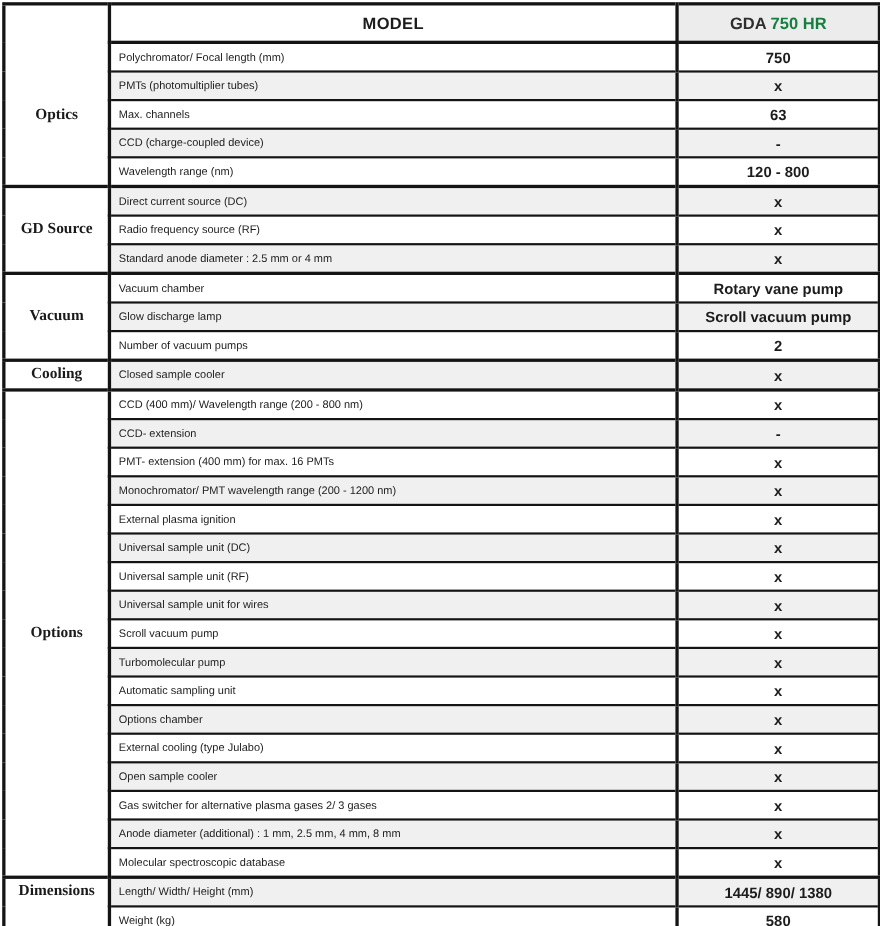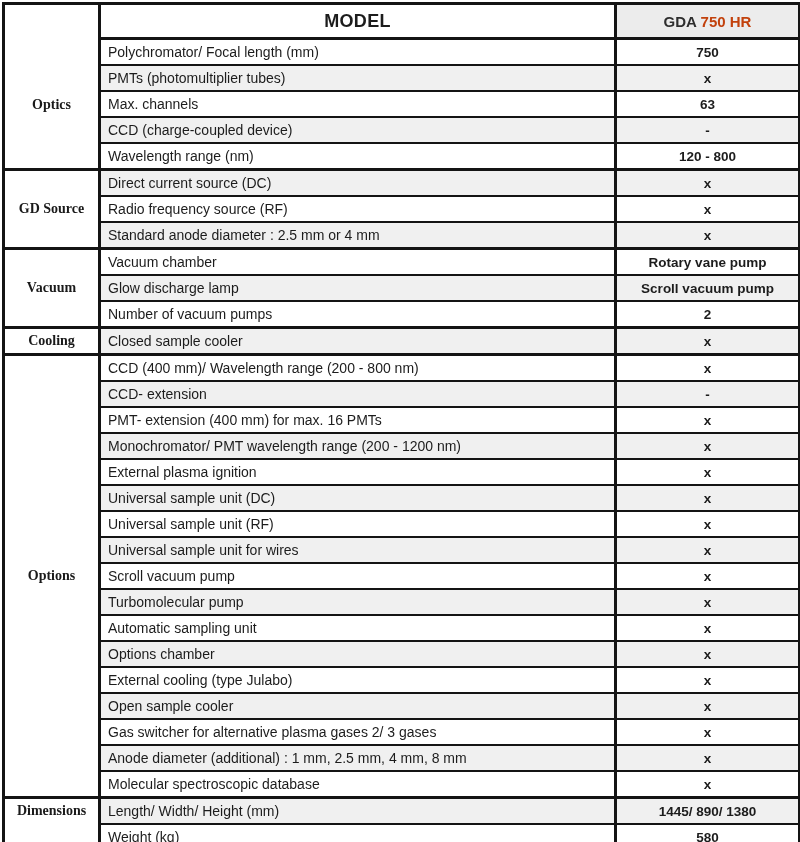--- a/index.html
+++ b/index.html
@@ -38,41 +38,41 @@
     font-weight: bold;
     font-size: 14px;
     color: #1a1a1a;
     padding: 0 2px;
     font-family: Liberation Serif, serif;
   }
   td.cat.offset-down { padding-top: 36px; }
   td.cat.top-align { vertical-align: top; padding-top: 4px; }
   th.model {
     background: #ffffff;
-    font-size: 18px;
+    font-size: 15px;
     font-weight: bold;
     text-align: center;
     height: 30px;
     border-right: 3px solid #141414;
     border-bottom: 3px solid #141414;
     letter-spacing: 0.3px;
   }
   th.model-val {
     background: #ececec;
     font-size: 15px;
     font-weight: bold;
     text-align: center;
     border-bottom: 3px solid #141414;
     color: #2e2e2e;
   }
-  th.model-val .red { color: #c2410c; }
+  th.model-val .red { color: #15803d; }
   td.attr {
     text-align: left;
     padding: 0 4px 0 7px;
-    font-size: 14px;
+    font-size: 10px;
     height: 24px;
     border-right: 3px solid #141414;
     background: #ffffff;
   }
   td.val {
     text-align: center;
     font-size: 13.5px;
     height: 24px;
     padding: 0 2px;
     background: #ffffff;

